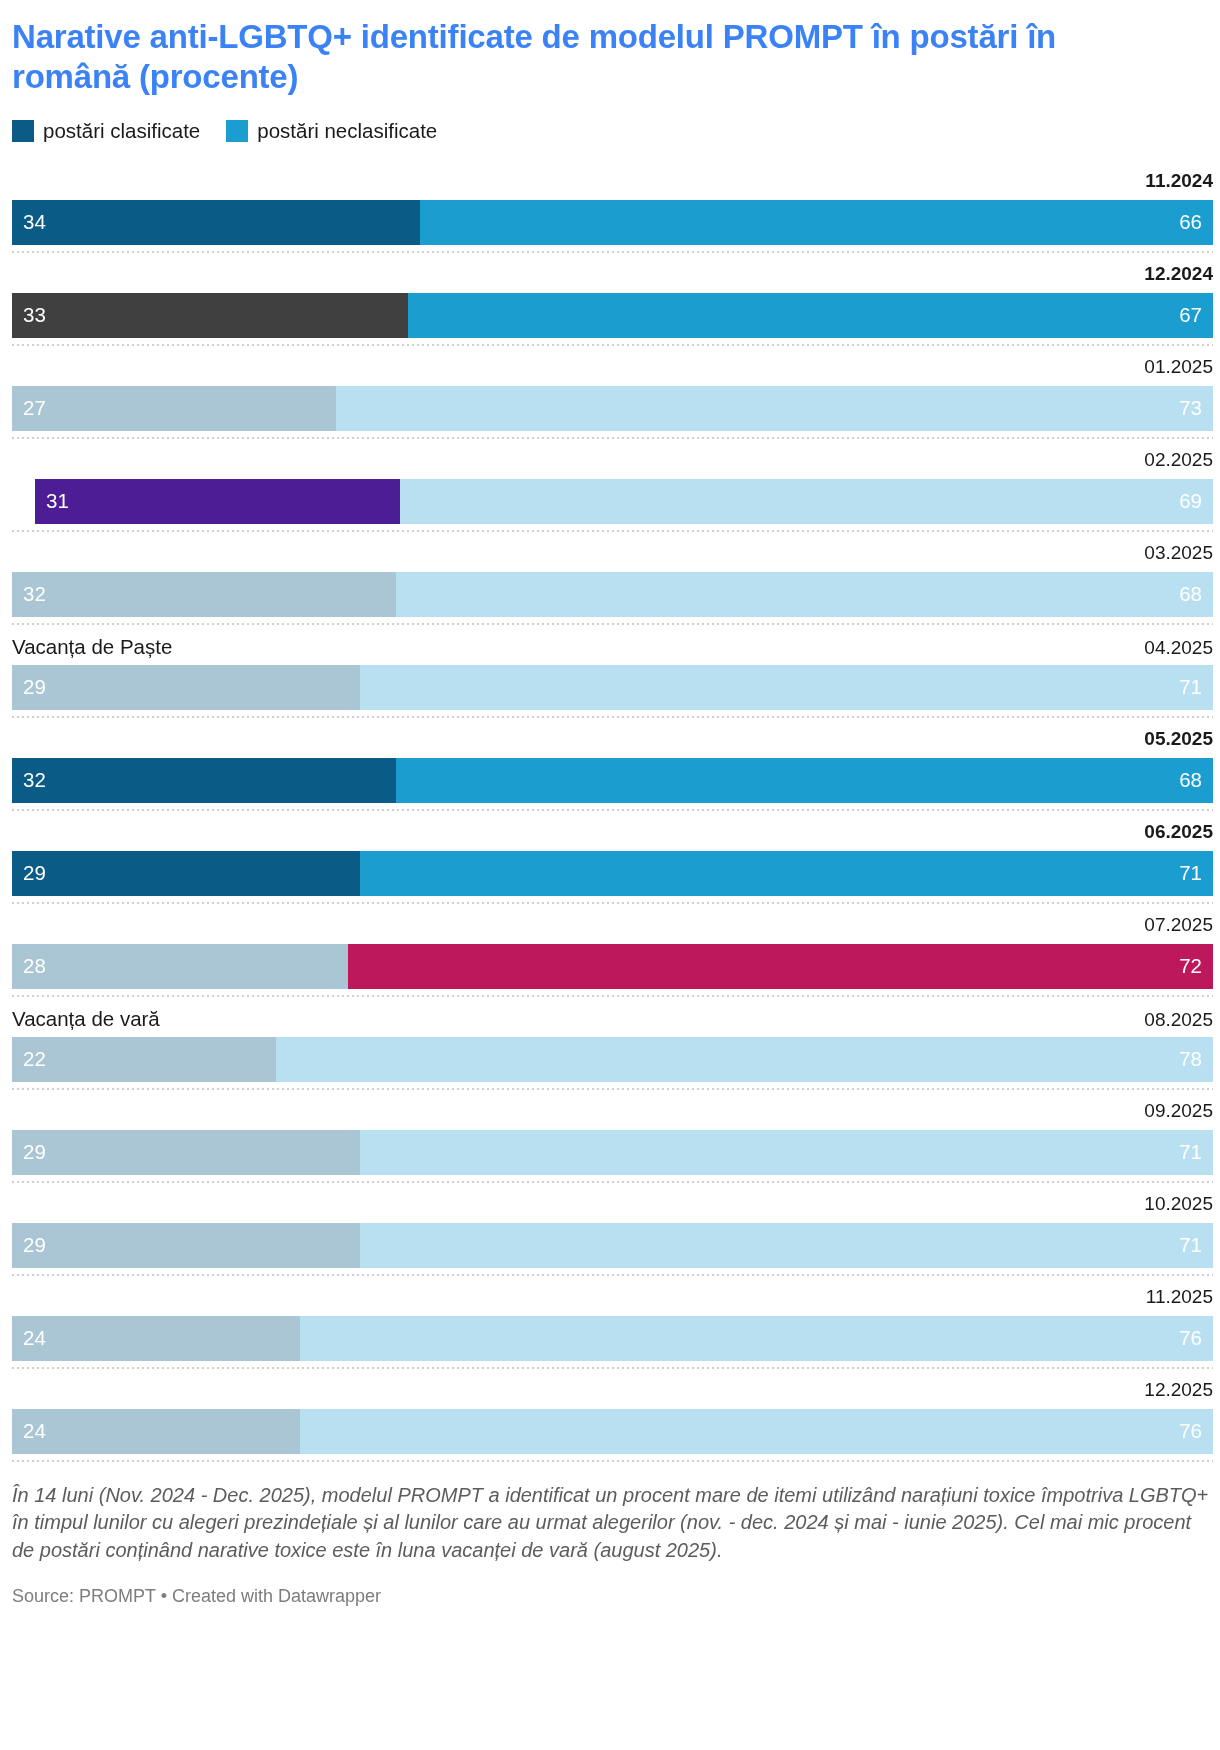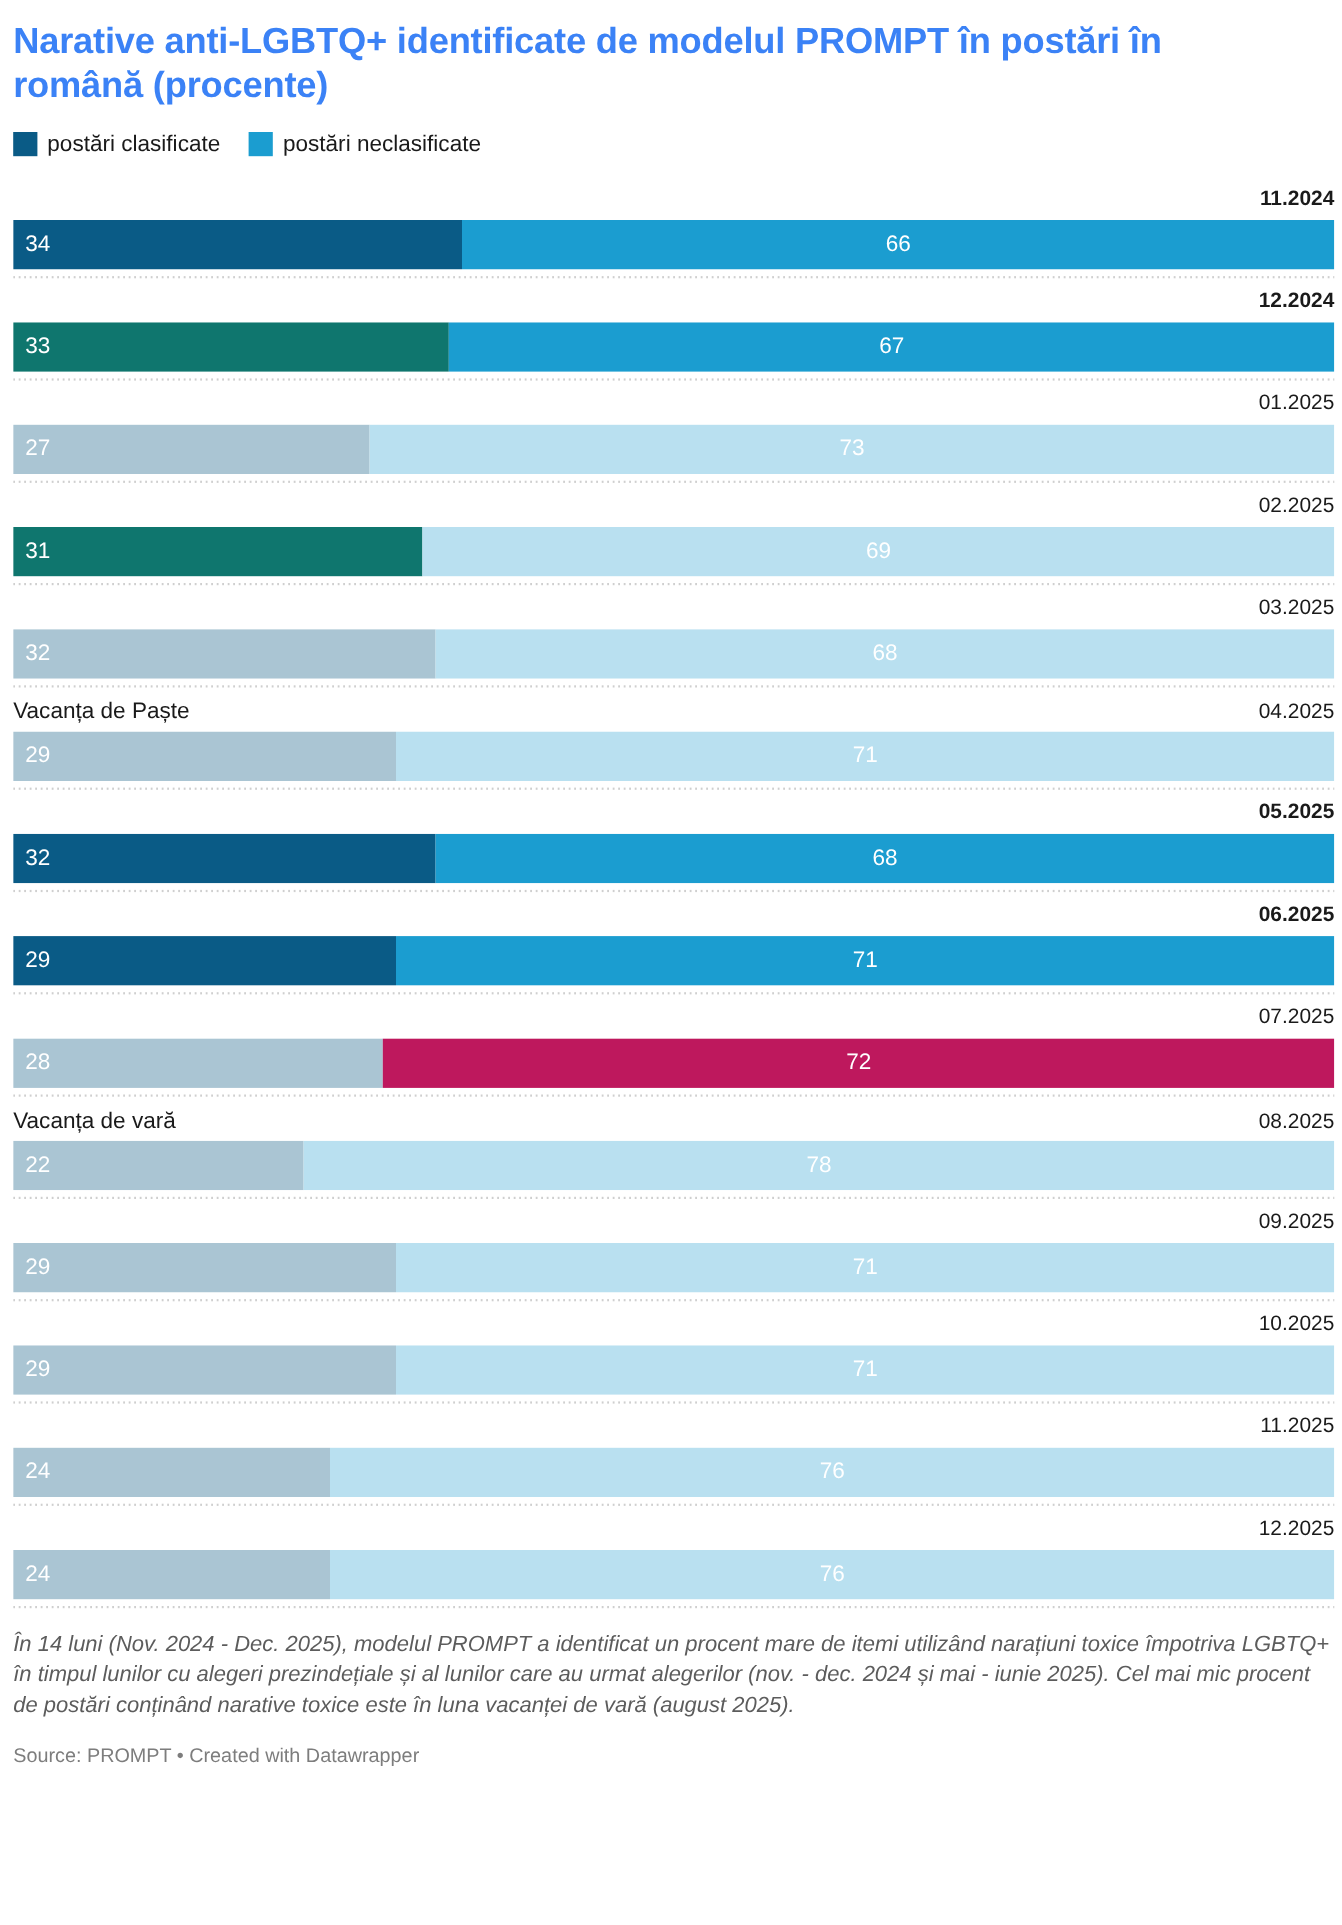--- a/index.html
+++ b/index.html
@@ -69,21 +69,21 @@
     overflow: hidden;
   }
   .seg {
     display: flex;
     align-items: center;
     height: 100%;
     position: relative;
     min-width: 0;
   }
   .seg-a { justify-content: flex-start; }
-  .seg-b { justify-content: center; }
+  .seg-b { justify-content: flex-end; }
   .seg-val {
     font-size: 20.5px;
     color: #ffffff;
     padding: 0 11px;
     white-space: nowrap;
   }
   .sep {
     height: 14px;
     display: flex;
     align-items: center;
@@ -147,21 +147,21 @@
         <div class="sep">
           <div class="sep-line"></div>
         </div>
       </div>
       <div class="row">
         <div class="row-head">
           <span class="row-annot"></span>
           <span class="row-date bold">12.2024</span>
         </div>
         <div class="bar">
-          <div class="seg seg-a" style="width: 33%; background: #0f766e;">
+          <div class="seg seg-a" style="width: 33%; background: #404040;">
             <span class="seg-val">33</span>
           </div>
           <div class="seg seg-b" style="width: 67%; background: rgb(27, 157, 208);">
             <span class="seg-val">67</span>
           </div>
         </div>
         <div class="sep">
           <div class="sep-line"></div>
         </div>
       </div>
@@ -181,21 +181,21 @@
         <div class="sep">
           <div class="sep-line"></div>
         </div>
       </div>
       <div class="row">
         <div class="row-head">
           <span class="row-annot"></span>
           <span class="row-date">02.2025</span>
         </div>
         <div class="bar">
-          <div class="seg seg-a" style="width: 31%; background: #0f766e;">
+          <div class="seg seg-a" style="width: 31%; background: #4c1d95; margin-left: 23px;">
             <span class="seg-val">31</span>
           </div>
           <div class="seg seg-b" style="width: 69%; background: rgb(185, 224, 240);">
             <span class="seg-val">69</span>
           </div>
         </div>
         <div class="sep">
           <div class="sep-line"></div>
         </div>
       </div>

